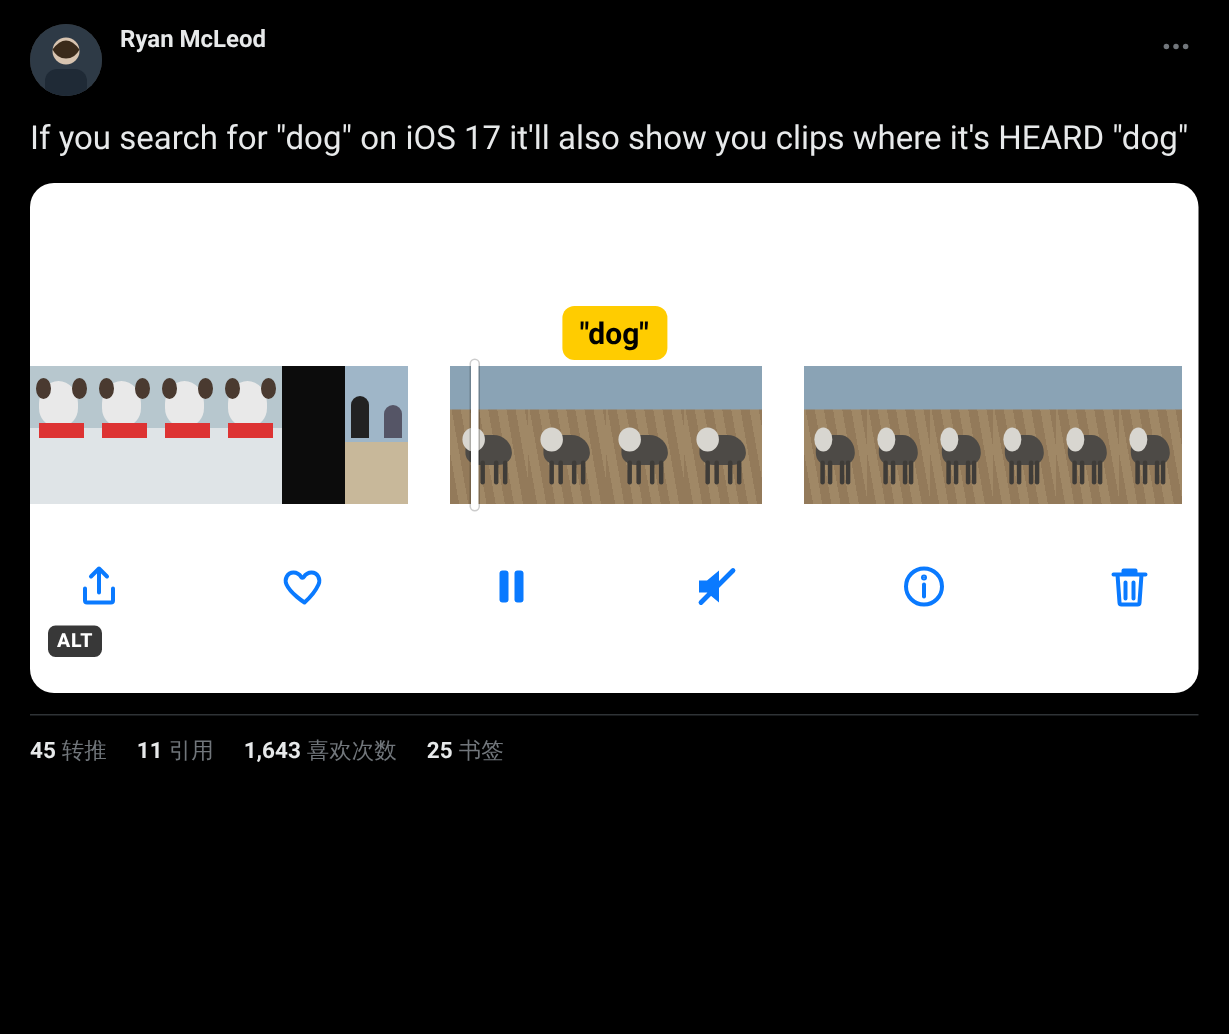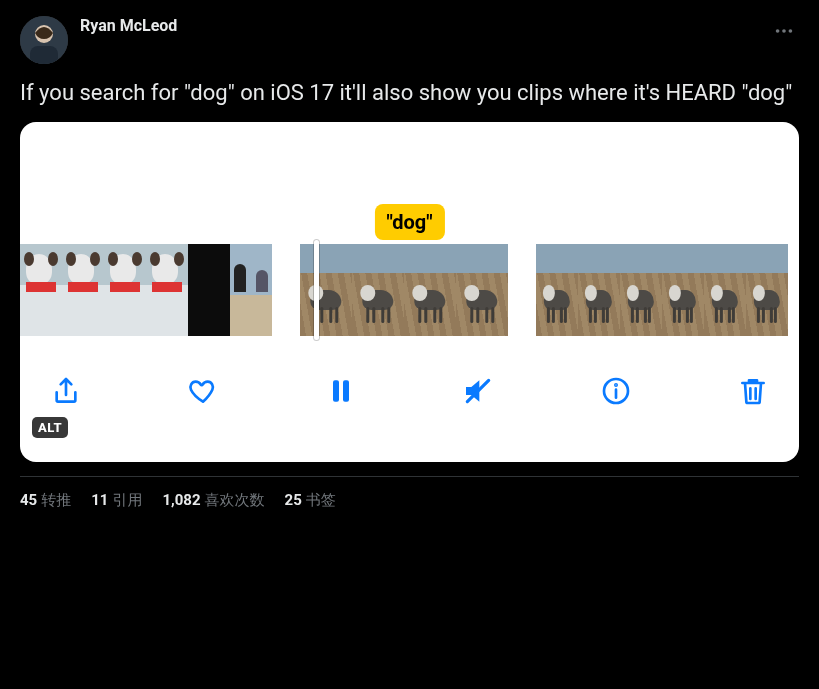--- a/index.html
+++ b/index.html
@@ -450,19 +450,19 @@
   <div class="divider"></div>
 
   <div class="stats">
     <div class="item">
       <span class="num">45</span><span>转推</span>
     </div>
     <div class="item">
       <span class="num">11</span><span>引用</span>
     </div>
     <div class="item">
-      <span class="num">1,082</span><span>喜欢次数</span>
+      <span class="num">1,643</span><span>喜欢次数</span>
     </div>
     <div class="item">
       <span class="num">25</span><span>书签</span>
     </div>
   </div>
 </div>
 
 </body></html>

